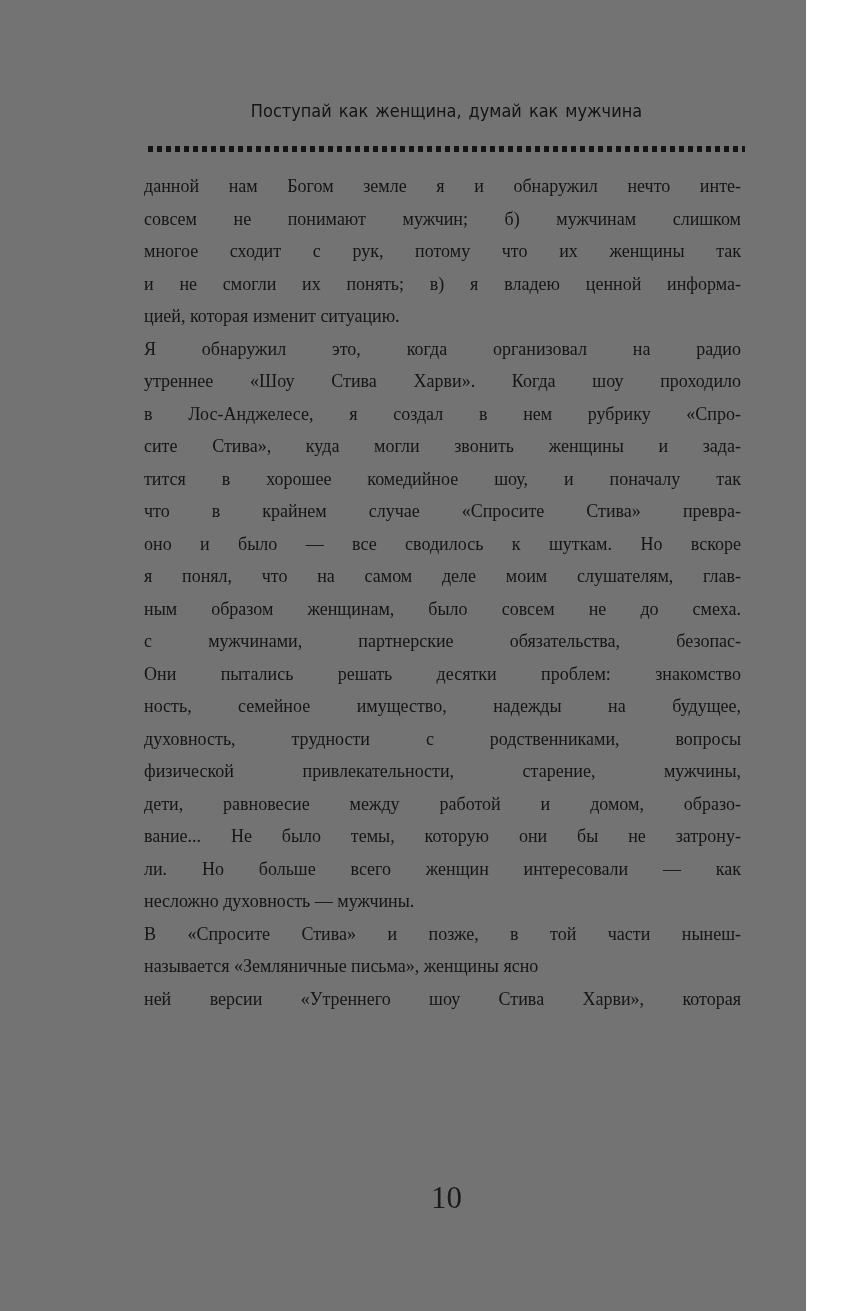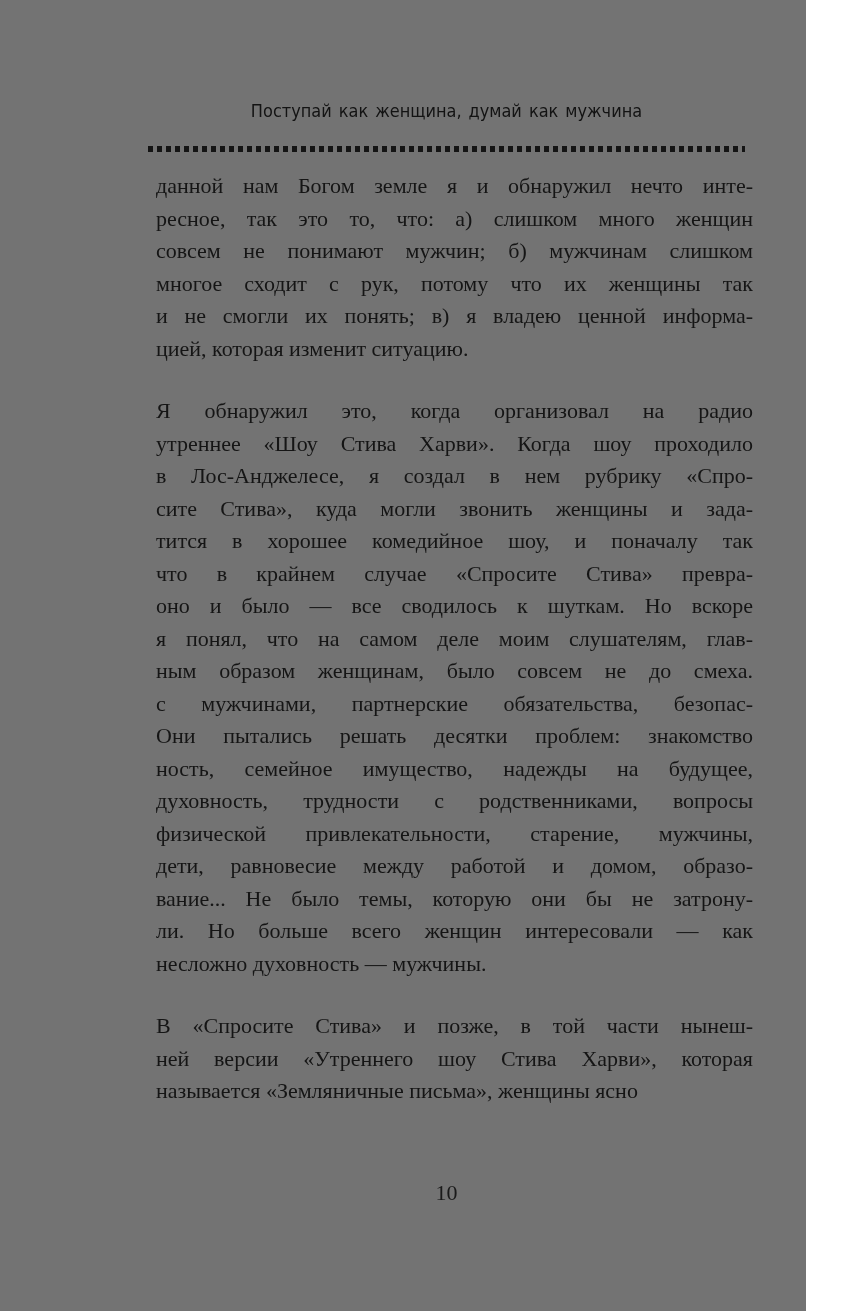--- a/index.html
+++ b/index.html
@@ -42,57 +42,55 @@
     width: 597px;
     height: 6px;
     background: repeating-linear-gradient(
       to right,
       #141414 0px, #141414 5px,
       transparent 5px, transparent 9px
     );
   }
   .body-text {
     position: absolute;
-    left: 156px;
+    left: 144px;
     top: 170px;
     width: 597px;
-    font-size: 22px;
+    font-size: 18px;
     line-height: 32.5px;
     color: #151515;
   }
   .paragraph + .paragraph {
-    margin-top: 30px;
   }
   .line {
     text-align: justify;
     text-align-last: justify;
   }
   .line.last {
     text-align-last: left;
   }
   .folio {
     position: absolute;
     left: 148px;
     top: 1180px;
     width: 597px;
     text-align: center;
-    font-size: 22px;
+    font-size: 31px;
     color: #1a1a1a;
   }
 </style>
 </head>
 <body>
 
 <div class="page">
   <div class="running-header">Поступай как женщина, думай как мужчина</div>
   <div class="dotted-rule"></div>
   <div class="body-text" id="body-text">
       <div class="paragraph">
         <div class="line">данной нам Богом земле я и обнаружил нечто инте-</div>
-        <div class="line">ресное, так это то, что: а) слишком много женщин</div>
         <div class="line">совсем не понимают мужчин; б) мужчинам слишком</div>
         <div class="line">многое сходит с рук, потому что их женщины так</div>
         <div class="line">и не смогли их понять; в) я владею ценной информа-</div>
         <div class="line last">цией, которая изменит ситуацию.</div>
       </div>
       <div class="paragraph">
         <div class="line">Я обнаружил это, когда организовал на радио</div>
         <div class="line">утреннее «Шоу Стива Харви». Когда шоу проходило</div>
         <div class="line">в Лос-Анджелесе, я создал в нем рубрику «Спро-</div>
         <div class="line">сите Стива», куда могли звонить женщины и зада-</div>
@@ -106,18 +104,18 @@
         <div class="line">ность, семейное имущество, надежды на будущее,</div>
         <div class="line">духовность, трудности с родственниками, вопросы</div>
         <div class="line">физической привлекательности, старение, мужчины,</div>
         <div class="line">дети, равновесие между работой и домом, образо-</div>
         <div class="line">вание... Не было темы, которую они бы не затрону-</div>
         <div class="line">ли. Но больше всего женщин интересовали — как</div>
         <div class="line last">несложно духовность — мужчины.</div>
       </div>
       <div class="paragraph">
         <div class="line">В «Спросите Стива» и позже, в той части нынеш-</div>
+        <div class="line last">называется «Земляничные письма», женщины ясно</div>
         <div class="line">ней версии «Утреннего шоу Стива Харви», которая</div>
-        <div class="line last">называется «Земляничные письма», женщины ясно</div>
       </div>
     </div>
   <div class="folio">10</div>
 </div>
 
 </body></html>

